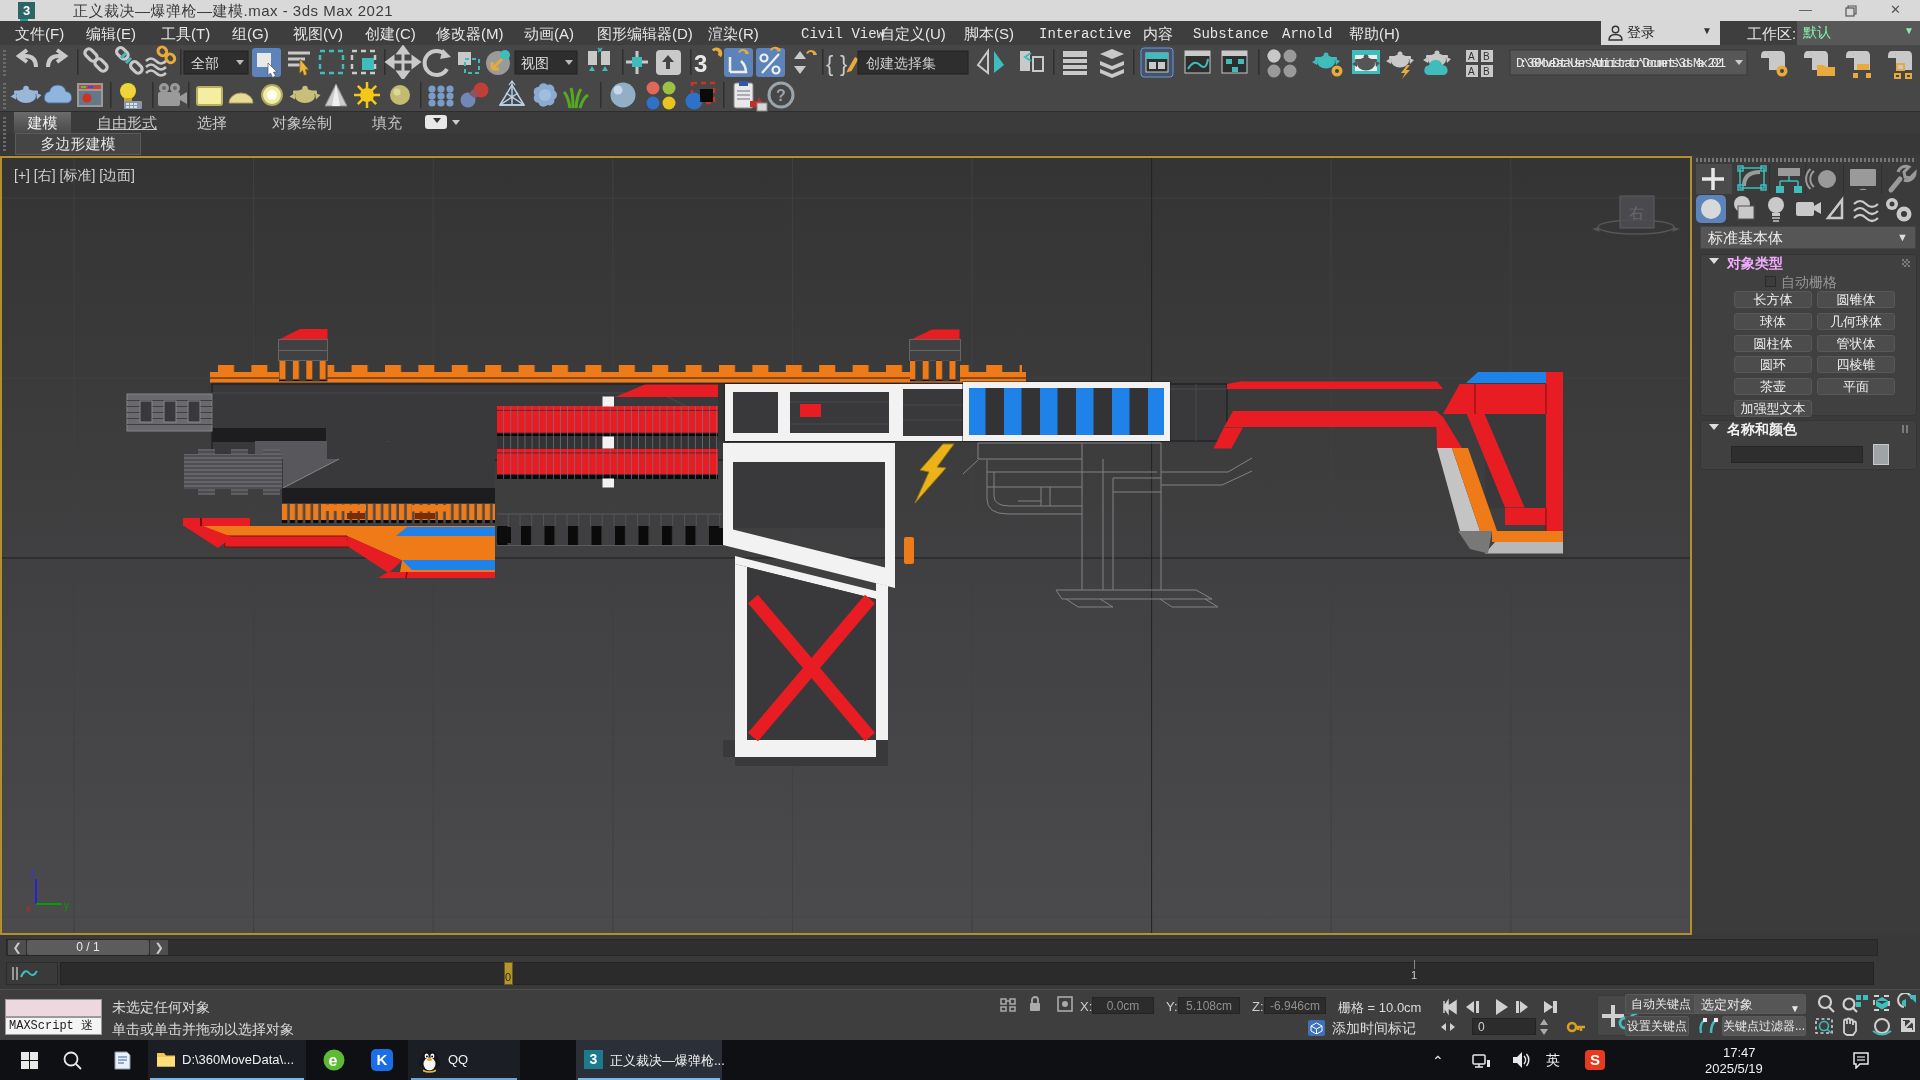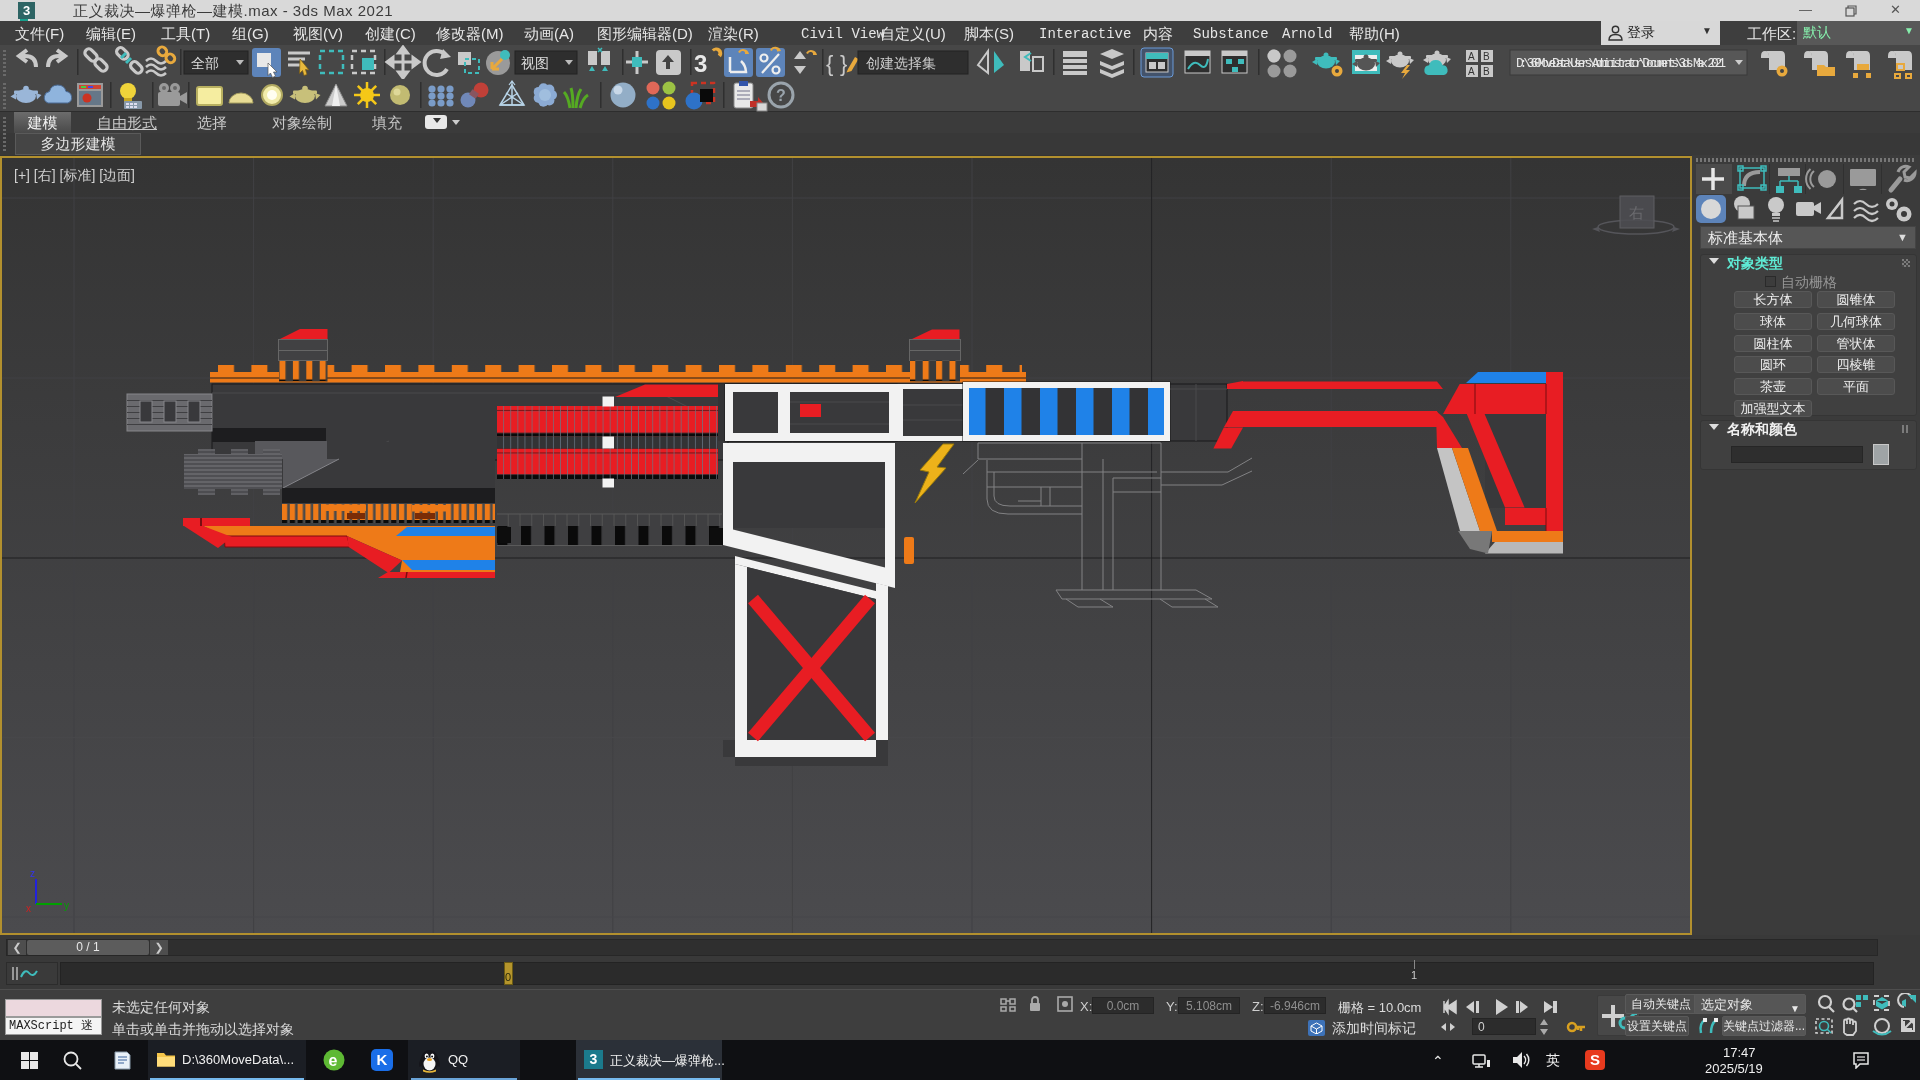--- a/index.html
+++ b/index.html
@@ -781,21 +781,21 @@
           <circle cx="22" cy="20" r="7.5"></circle>
           <circle cx="22" cy="20" r="3" fill="#3b3b3b"></circle>
         </g>
       </svg>
       <div class="abs" style="left:8px;top:71px;width:216px;height:23px;background:#565656;border:1px solid #444;color:#eee;font-size:15px;">
         <span style="position:absolute;left:7px;top:2px;">标准基本体</span>
         <span style="position:absolute;right:7px;top:4px;font-size:11px;color:#ddd;">▼</span>
       </div>
       <div class="rollout" style="top:99px;height:162px;">
         <div style="position:absolute;left:8px;top:3px;width:0;height:0;border-left:5px solid transparent;border-right:5px solid transparent;border-top:6px solid #ddd;"></div>
-        <div style="position:absolute;left:26px;top:0px;font-size:14px;font-weight:bold;color:#5eead4;">对象类型</div>
+        <div style="position:absolute;left:26px;top:0px;font-size:14px;font-weight:bold;color:#f0abfc;">对象类型</div>
         <div style="position:absolute;right:6px;top:4px;width:8px;height:8px;background:repeating-linear-gradient(90deg,#8a8a8a 0 2px,transparent 2px 4px),repeating-linear-gradient(0deg,#8a8a8a 0 2px,transparent 2px 4px);background-blend-mode:multiply;opacity:.8;"></div>
         <div style="position:absolute;left:64px;top:21px;width:11px;height:11px;background:#3c3c3c;border:1px solid #2a2a2a;"></div>
         <div style="position:absolute;left:80px;top:19px;font-size:14px;color:#969696;">自动栅格</div>
         <div class="pbtn" style="left:33px;top:36px;">长方体</div>
         <div class="pbtn" style="left:116px;top:36px;">圆锥体</div>
         <div class="pbtn" style="left:33px;top:58px;">球体</div>
         <div class="pbtn" style="left:116px;top:58px;">几何球体</div>
         <div class="pbtn" style="left:33px;top:80px;">圆柱体</div>
         <div class="pbtn" style="left:116px;top:80px;">管状体</div>
         <div class="pbtn" style="left:33px;top:101px;">圆环</div>

